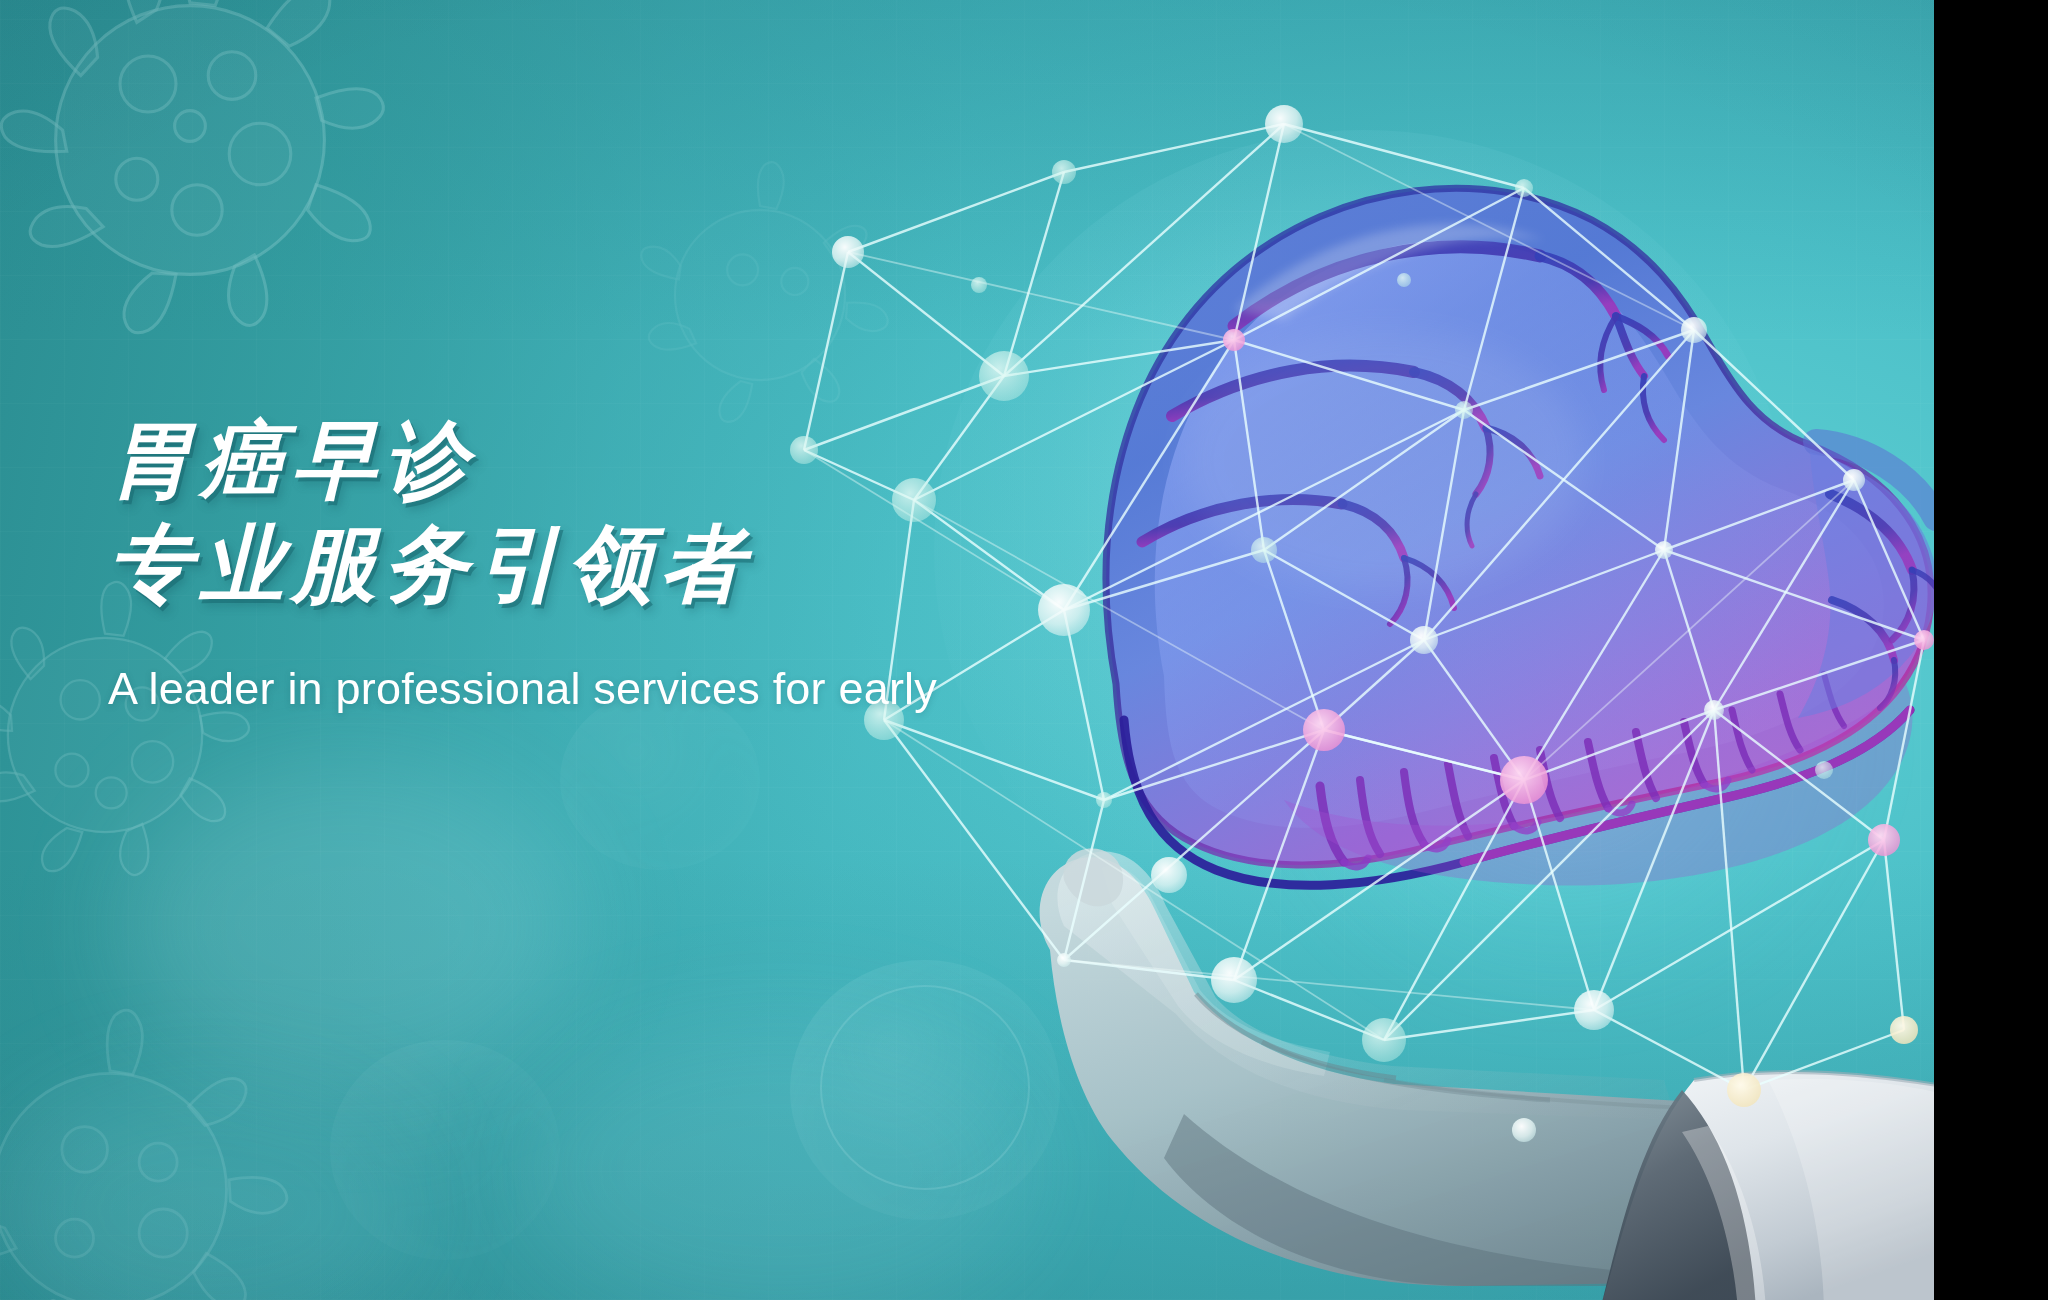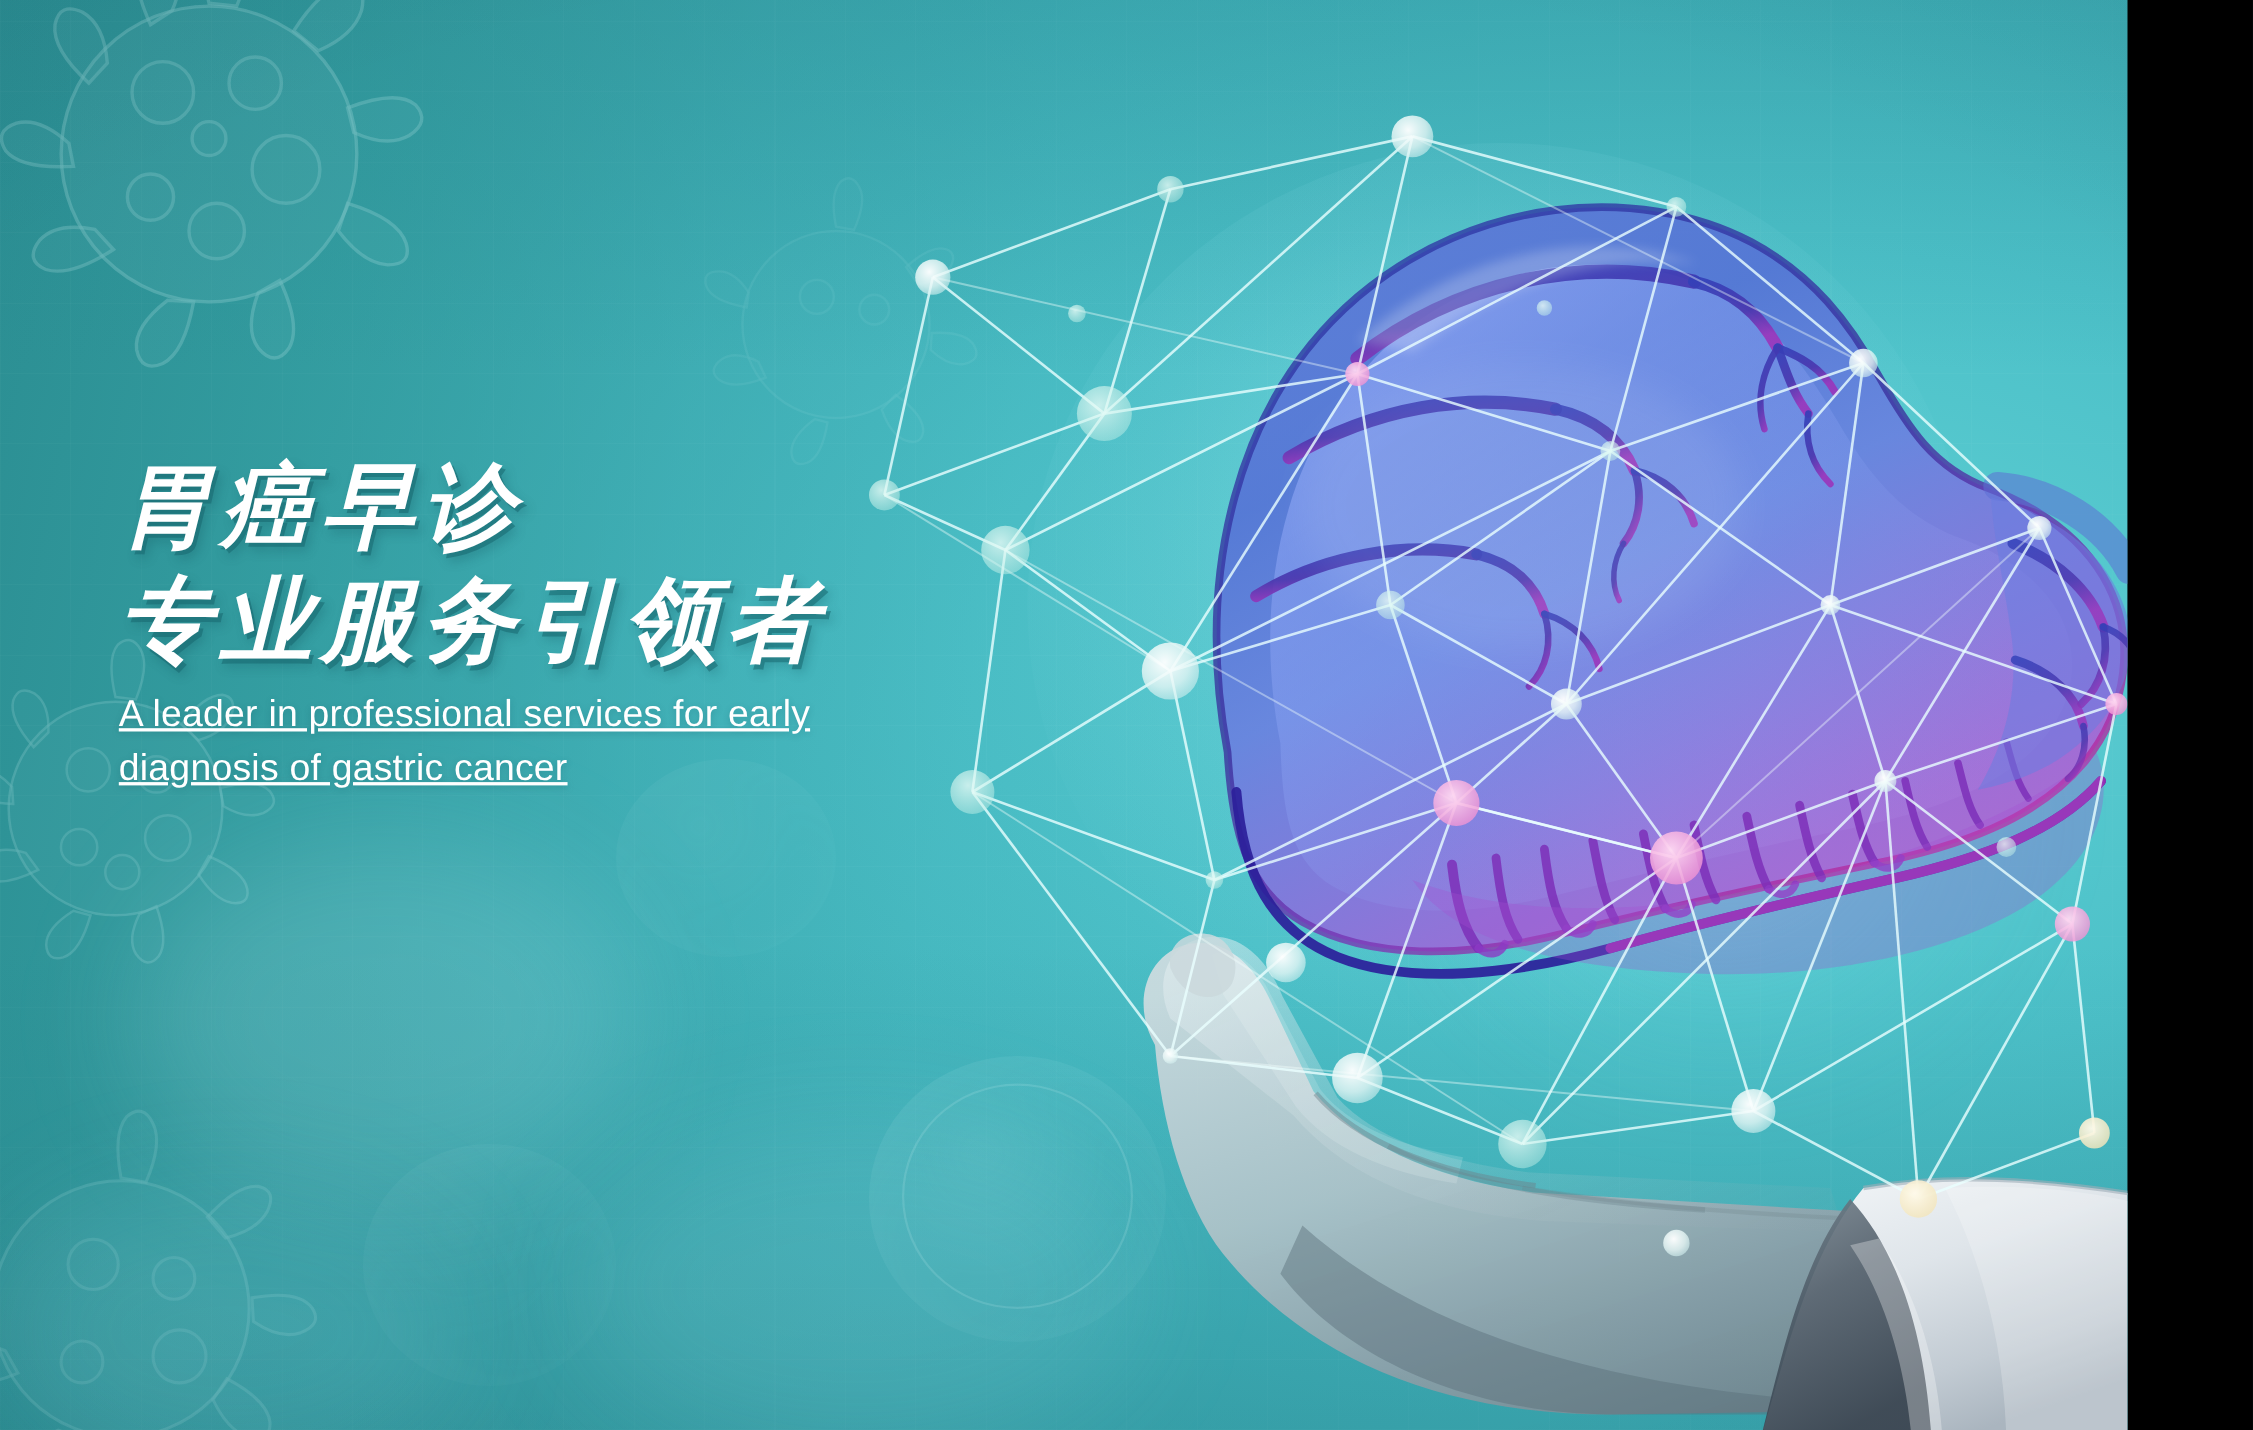--- a/index.html
+++ b/index.html
@@ -118,30 +118,29 @@
     letter-spacing:8px;
     font-style:italic;
     white-space:nowrap;
     text-shadow:
        3px 4px 0 rgba(24,104,112,0.55),
        5px 7px 10px rgba(16,82,92,0.30);
   }
   #cn-line-2{ margin-top:18px; }
 
   #subtitle{
-    margin-top:18px;
+    margin-top:50px;
     color:#ffffff;
     font-family:"Liberation Sans","DejaVu Sans",sans-serif;
     font-weight:400;
-    font-size:34px;
+    font-size:45px;
     line-height:1.42;
     letter-spacing:0.2px;
     max-width:1020px;
     text-shadow:0 2px 6px rgba(20,86,96,0.26);
-    text-decoration:underline;
   }
   #subtitle .sub-line{display:block;}
 
   
   #hero{
     position:absolute;
     right:-10px;
     top:80px;
     width:1180px;
     height:1230px;
@@ -653,17 +652,16 @@
       </g>
     </svg>
   </div>
 
   <div id="headline-block">
     <span class="cn-line" id="cn-line-1">胃癌早诊</span>
     <span class="cn-line" id="cn-line-2">专业服务引领者</span>
 
     <div id="subtitle">
       <span class="sub-line">A leader in professional services for early</span>
-      <span class="sub-line">diagnosis of gastric cancer</span>
     </div>
   </div>
 
 </div>
 
 </body></html>

